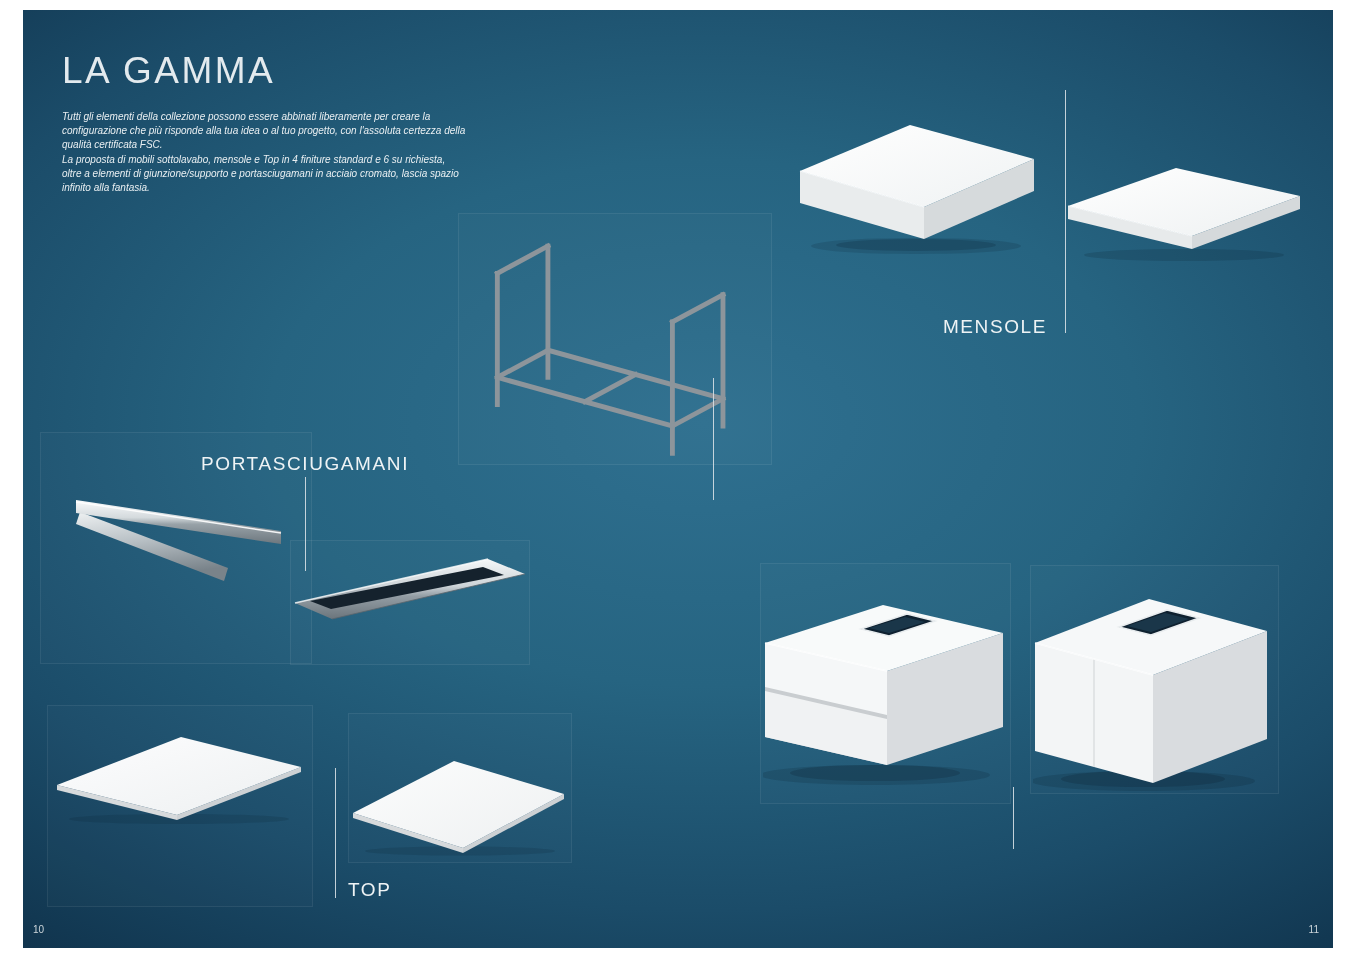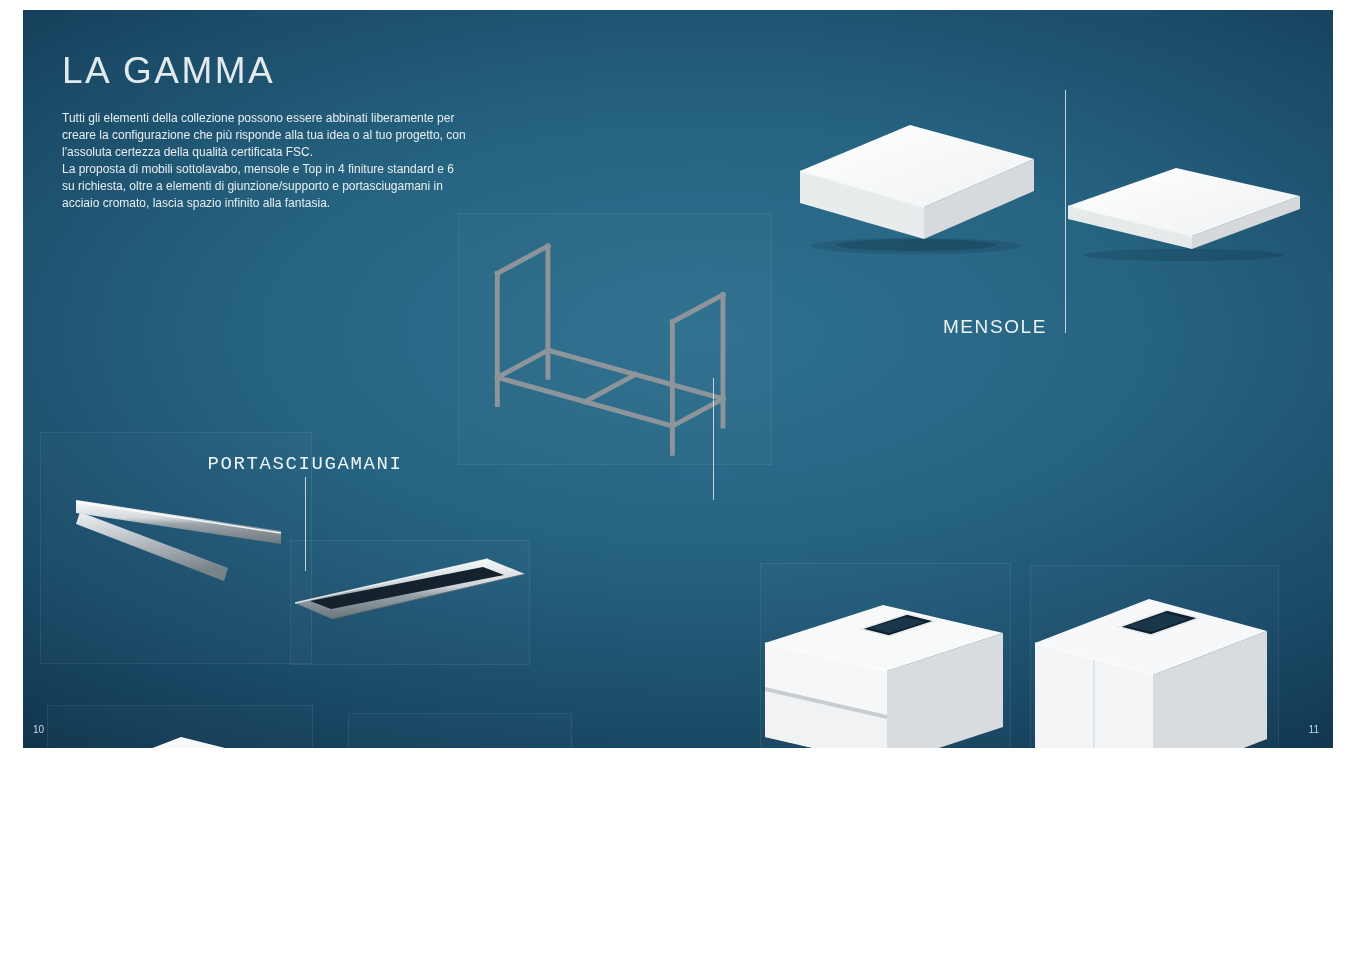--- a/index.html
+++ b/index.html
@@ -1,47 +1,47 @@
 <!DOCTYPE html>
 <html><head>
 <meta charset="utf-8">
 <style>
   html,body{margin:0;padding:0;}
   body{
     width:1356px;height:959px;position:relative;background:#ffffff;
     font-family:"Liberation Sans", sans-serif;overflow:hidden;
   }
   .panel{
-    position:absolute;left:23px;top:10px;width:1310px;height:738px;overflow:hidden;
+    position:absolute;left:23px;top:10px;width:1310px;height:938px;overflow:hidden;
     background:
       radial-gradient(95% 80% at 52% 44%, #2f7090 0%, #266481 35%, #1b4c69 65%, #123852 85%, #0e2940 100%);
   }
   .title{
     position:absolute;left:39px;top:40px;margin:0;
     font-size:37px;font-weight:300;letter-spacing:2.5px;color:#e3eaee;
   }
   .intro{position:absolute;left:39px;top:100px;width:404px;color:#e9eff2;
-    font-size:12px;line-height:1.42;}
+    font-size:10px;line-height:1.42;font-style:italic;}
   .intro p{margin:0 0 12px 0;white-space:pre-line;}
   .label{
     position:absolute;color:#eef3f5;font-size:19px;font-weight:300;
     letter-spacing:1.6px;line-height:24px;white-space:pre-line;
   }
   .divider{position:absolute;width:1px;background:rgba(214,223,228,0.9);}
   .imgbox{
     position:absolute;border:1px solid rgba(255,255,255,0.07);
     background:rgba(255,255,255,0.015);
   }
   .illus{position:absolute;}
   .pagenum{position:absolute;bottom:13px;font-size:10px;color:#ccd5da;}
   .pagenum.left{left:10px;}
   .pagenum.right{right:14px;text-align:center;}
 
   
-  .lbl-porta{left:282px;top:442px;transform:translateX(-50%);font-family:Liberation Mono, monospace;}
+  .lbl-porta{left:282px;top:442px;transform:translateX(-50%);}
   .div-porta{left:282px;top:467px;height:94px;}
   .lbl-gambe{left:707px;top:395px;}
   .div-gambe{left:690px;top:368px;height:122px;}
   .lbl-mensole{right:286px;top:305px;}
   .div-mensole{left:1042px;top:80px;height:243px;}
   .lbl-top{left:325px;top:868px;}
   .div-top{left:312px;top:758px;height:130px;}
   .lbl-mobili{left:1000px;top:787px;}
   .div-mobili{left:990px;top:777px;height:62px;}
 

